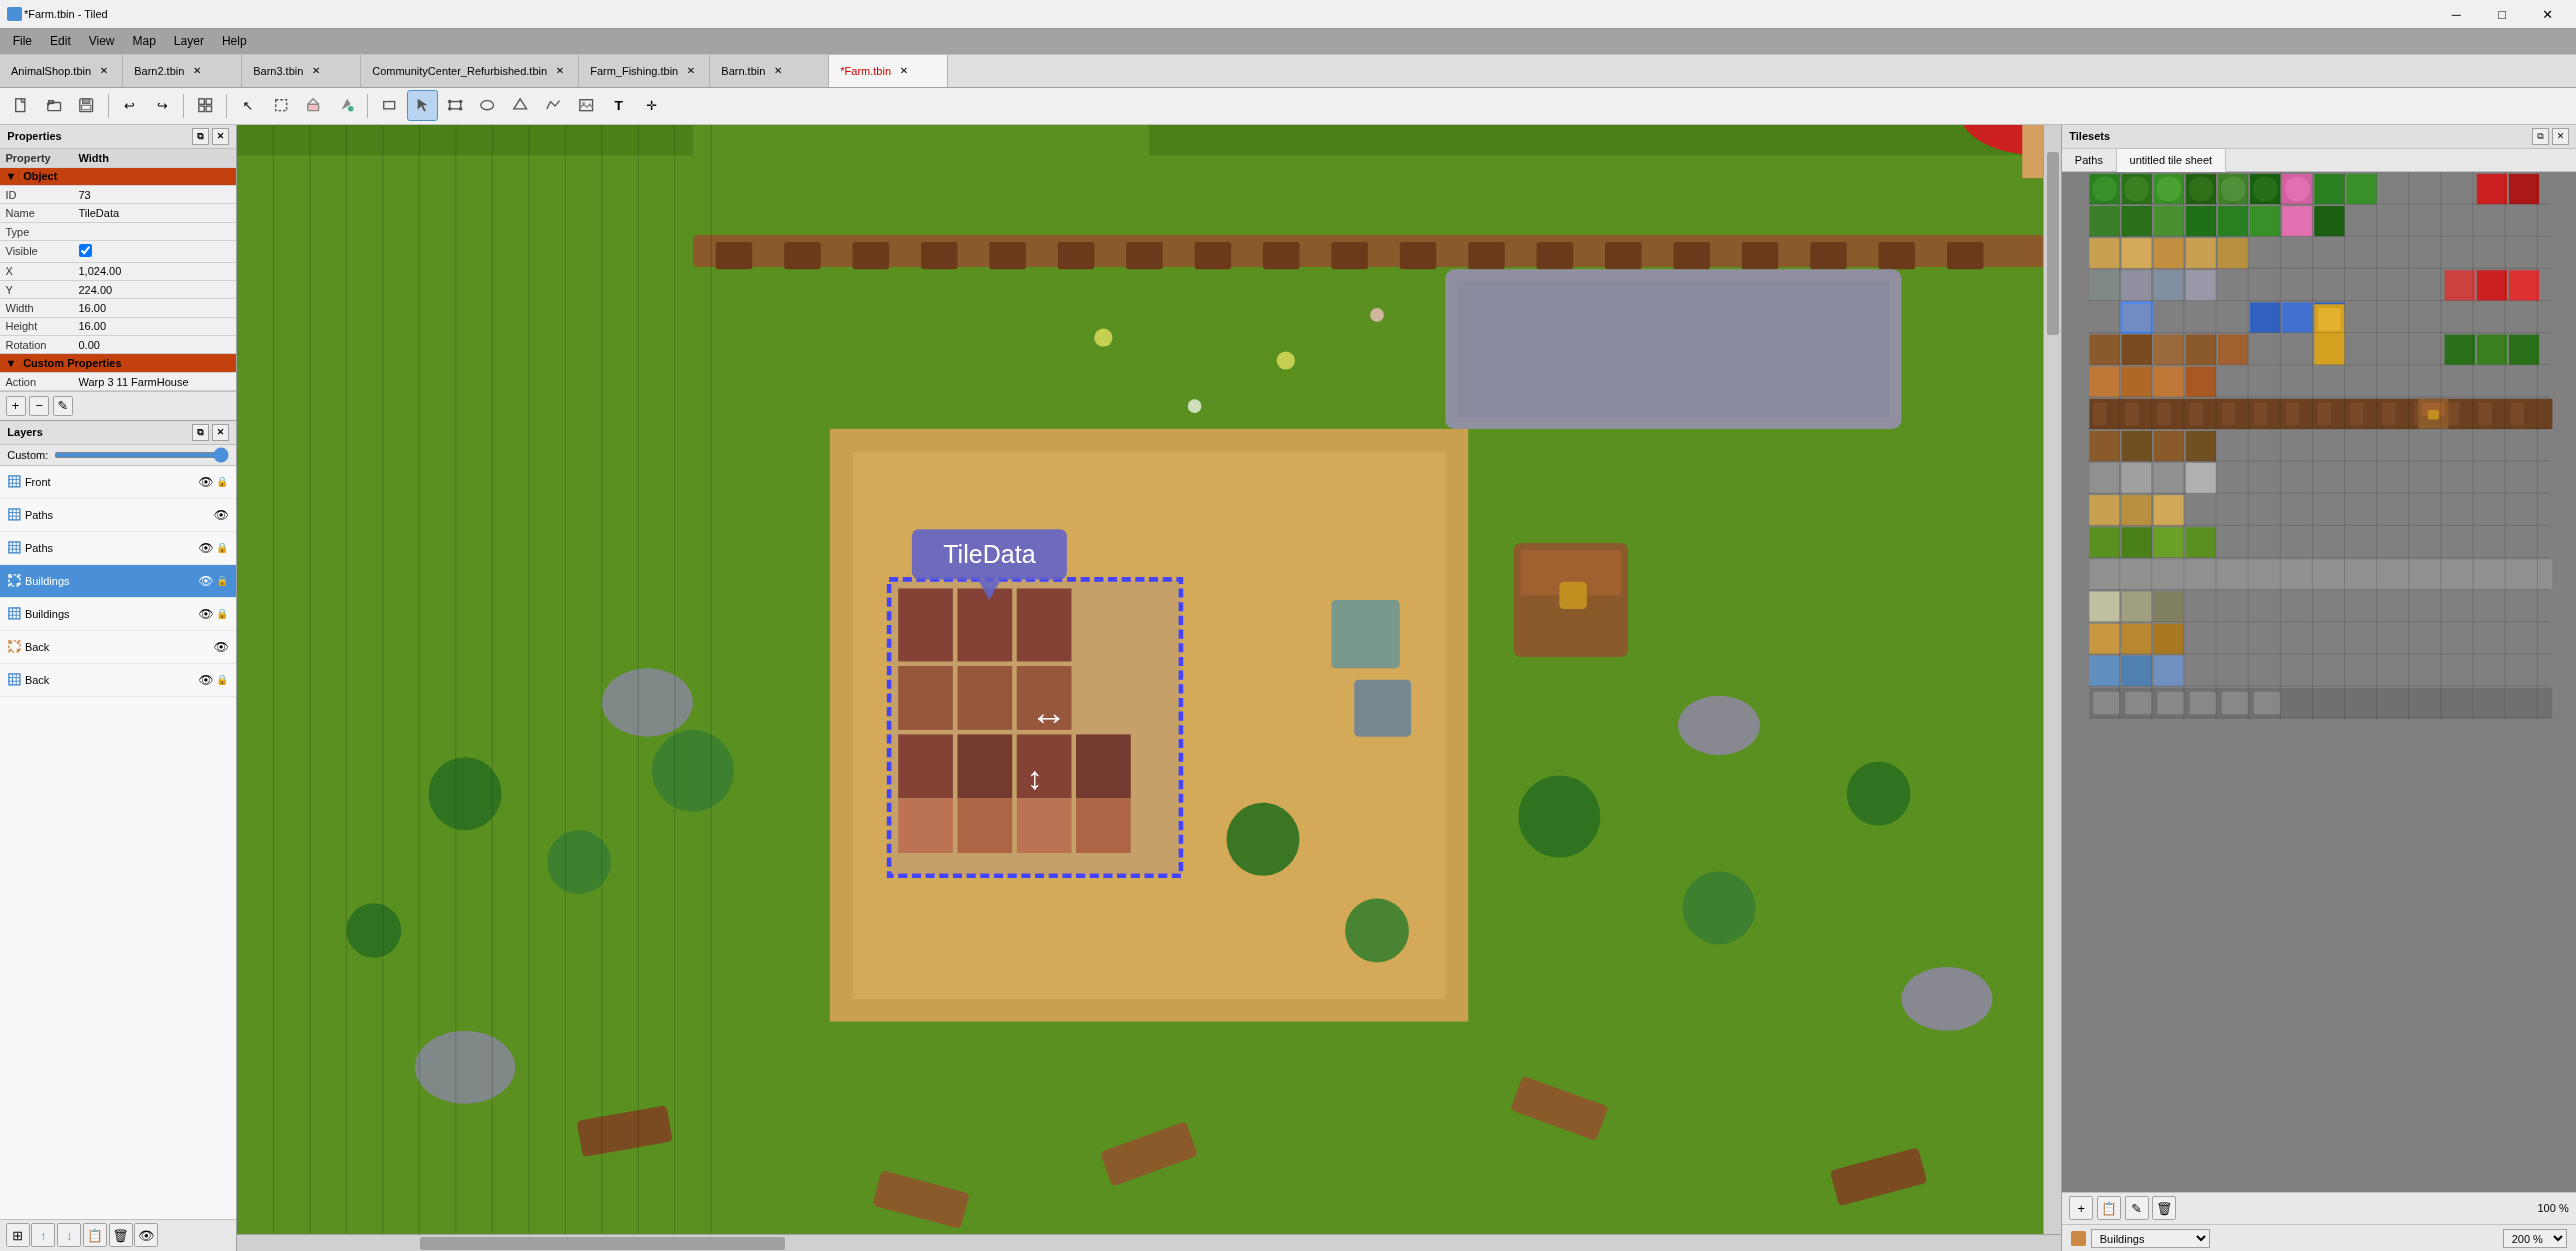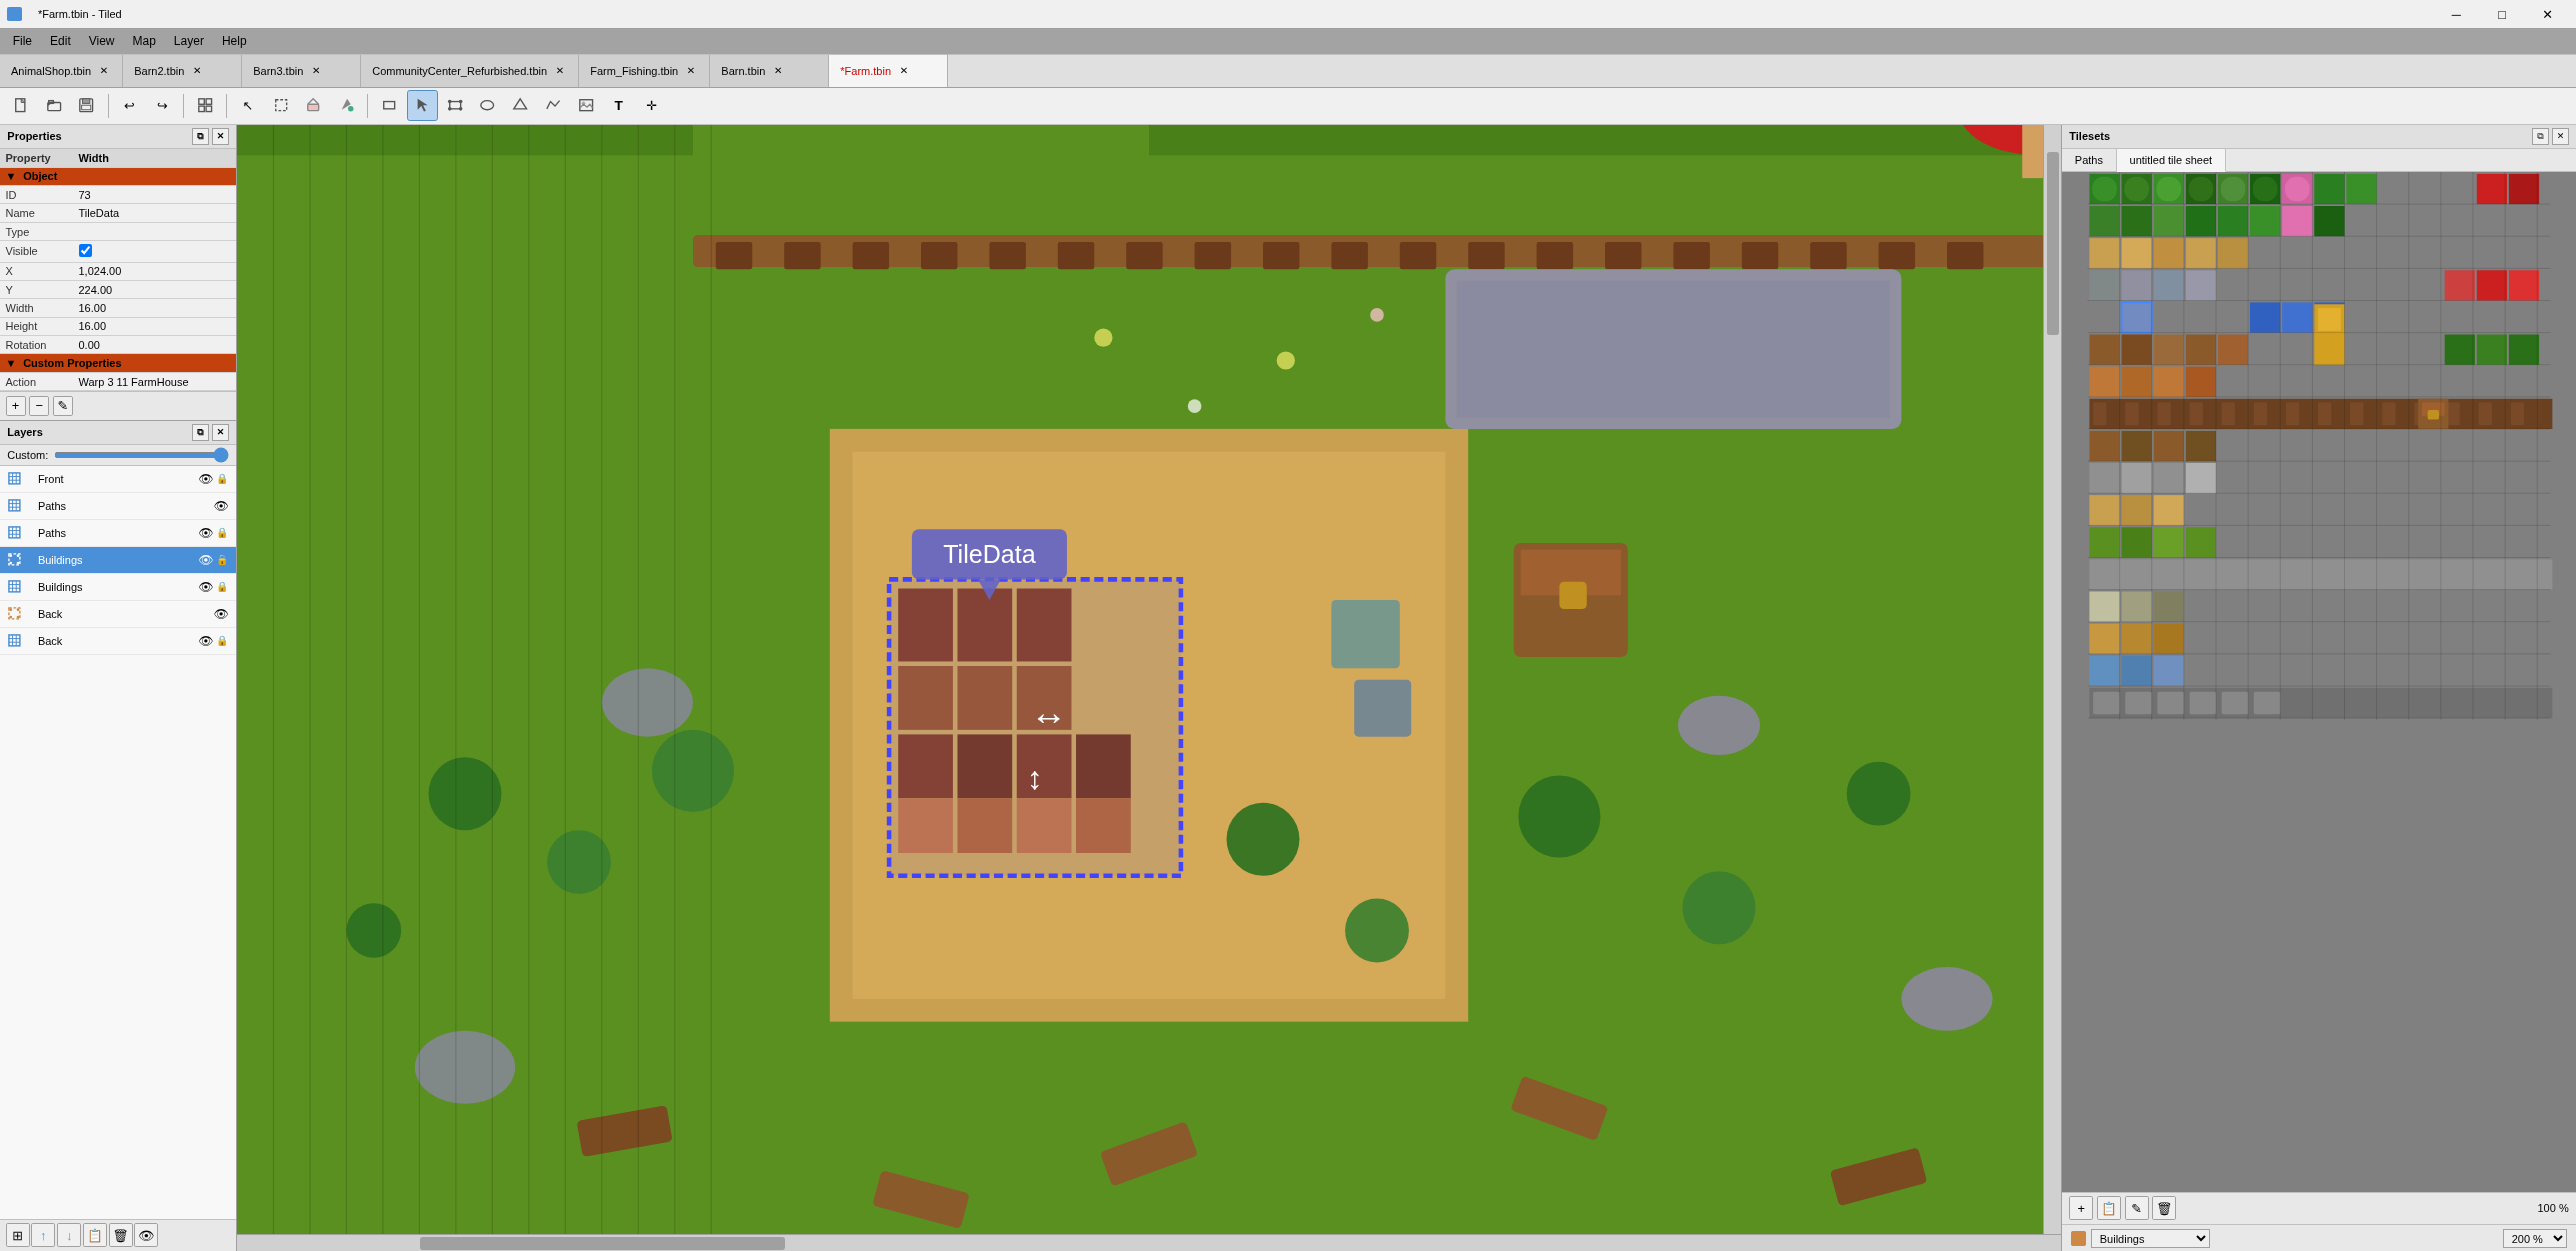--- a/index.html
+++ b/index.html
@@ -1,20 +1,20 @@
 <!DOCTYPE html>
 <html style="font-size:14.6px"><head>
   <meta charset="utf-8">
   <style>
     * { box-sizing: border-box; margin: 0; padding: 0; }
     body { font-family: 'Segoe UI', Arial, sans-serif; font-size: 11px; background: #c0c0c0; overflow: hidden; width: 2576px; height: 1252px; }
     
     
     .titlebar { display: flex; align-items: center; justify-content: space-between; background: #f0f0f0; height: 29px; padding: 0 7.3px; border-bottom: 0.9px solid #a0a0a0; }
-    .titlebar-left { display: flex; align-items: center; gap: 16px; }
+    .titlebar-left { display: flex; align-items: center; gap: 2px; }
     .titlebar-icon { width: 14.6px; height: 14.6px; background: #4a90d9; border-radius: 1.8px; }
     .titlebar-controls { display: flex; gap: 3.7px; }
     .titlebar-btn { width: 42px; height: 29px; border: none; background: transparent; cursor: pointer; font-size: 12.8px; display: flex; align-items: center; justify-content: center; }
 
     
     .menubar { display: flex; align-items: center; background: #a3a3a3; height: 25.6px; padding: 0 3.7px; border-bottom: 0.9px solid #c0c0c0; }
     .menu-item { padding: 3.7px 9px; cursor: pointer; font-size: 12px; }
 
     
     .tabbar { display: flex; align-items: stretch; background: #e0e0e0; height: 33px; border-bottom: 1.8px solid #a0a0a0; overflow: hidden; }
@@ -47,21 +47,21 @@
     .props-table td:last-child { color: #000; }
     .section-header { background: #c2410c; }
     .section-header td { padding: 2.7px 5.5px; font-weight: bold; }
     
     .props-footer { display: flex; align-items: center; gap: 3.7px; padding: 3.7px 5.5px; border-top: 0.9px solid #c0c0c0; background: #e8e8e8; }
     .props-footer-btn { width: 20px; height: 20px; border: 0.9px solid #a0a0a0; background: #f0f0f0; display: flex; align-items: center; justify-content: center; cursor: pointer; font-size: 12.8px; border-radius: 1.8px; }
 
     
     .layers-panel { height: 201px; display: flex; flex-direction: column; }
     .layers-list { flex: 1; overflow-y: auto; background: #f8f8f8; }
-    .layer-item { display: flex; align-items: center; padding: 3.7px 7.3px; cursor: pointer; gap: 16px; border-bottom: 0.9px solid #e8e8e8; height: 27px; }
+    .layer-item { display: flex; align-items: center; padding: 3.7px 7.3px; cursor: pointer; gap: 3px; border-bottom: 0.9px solid #e8e8e8; height: 33px; }
     .layer-item.active { background: #4a90d9; color: white; }
     .layer-icon { width: 14.6px; height: 14.6px; display: flex; align-items: center; justify-content: center; font-size: 11px; flex-shrink: 0; }
     .layer-name { flex: 1; font-size: 11px; }
     .layer-controls { display: flex; gap: 2.7px; align-items: center; }
     .layer-eye { font-size: 12px; cursor: pointer; }
     .layer-lock { font-size: 10px; cursor: pointer; }
     
     .opacity-row { display: flex; align-items: center; padding: 3.7px 7.3px; gap: 5.5px; font-size: 11px; border-bottom: 0.9px solid #c0c0c0; background: #e8e8e8; }
     .opacity-slider { flex: 1; height: 5.5px; accent-color: #4a90d9; }
     

